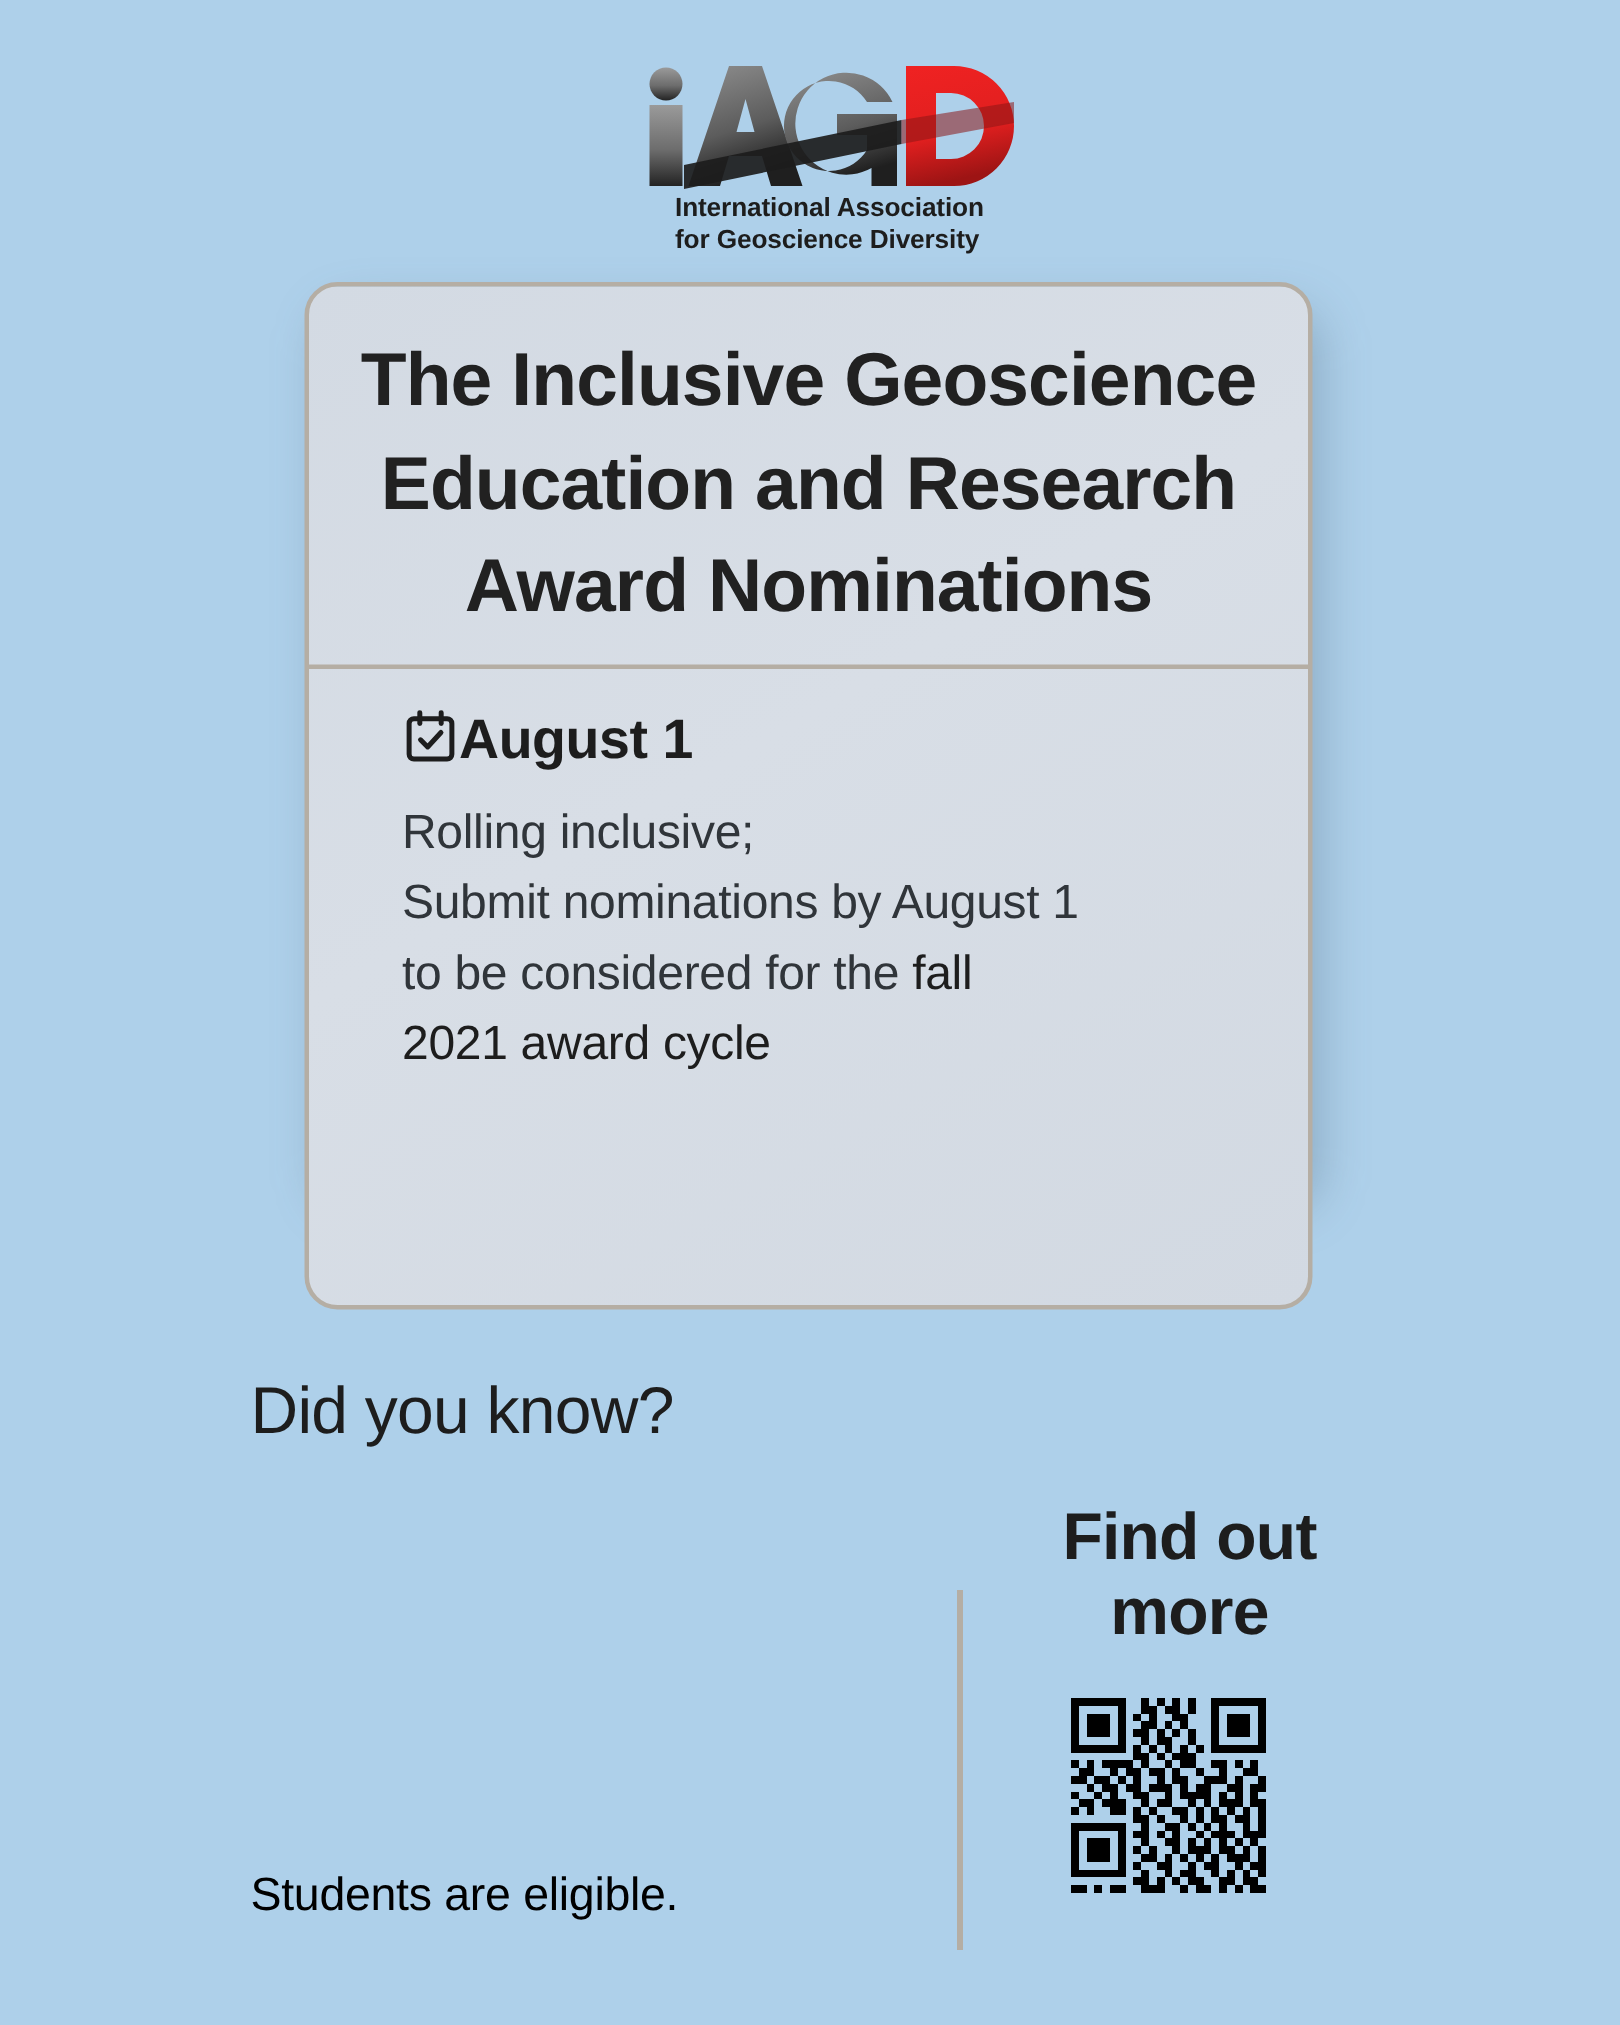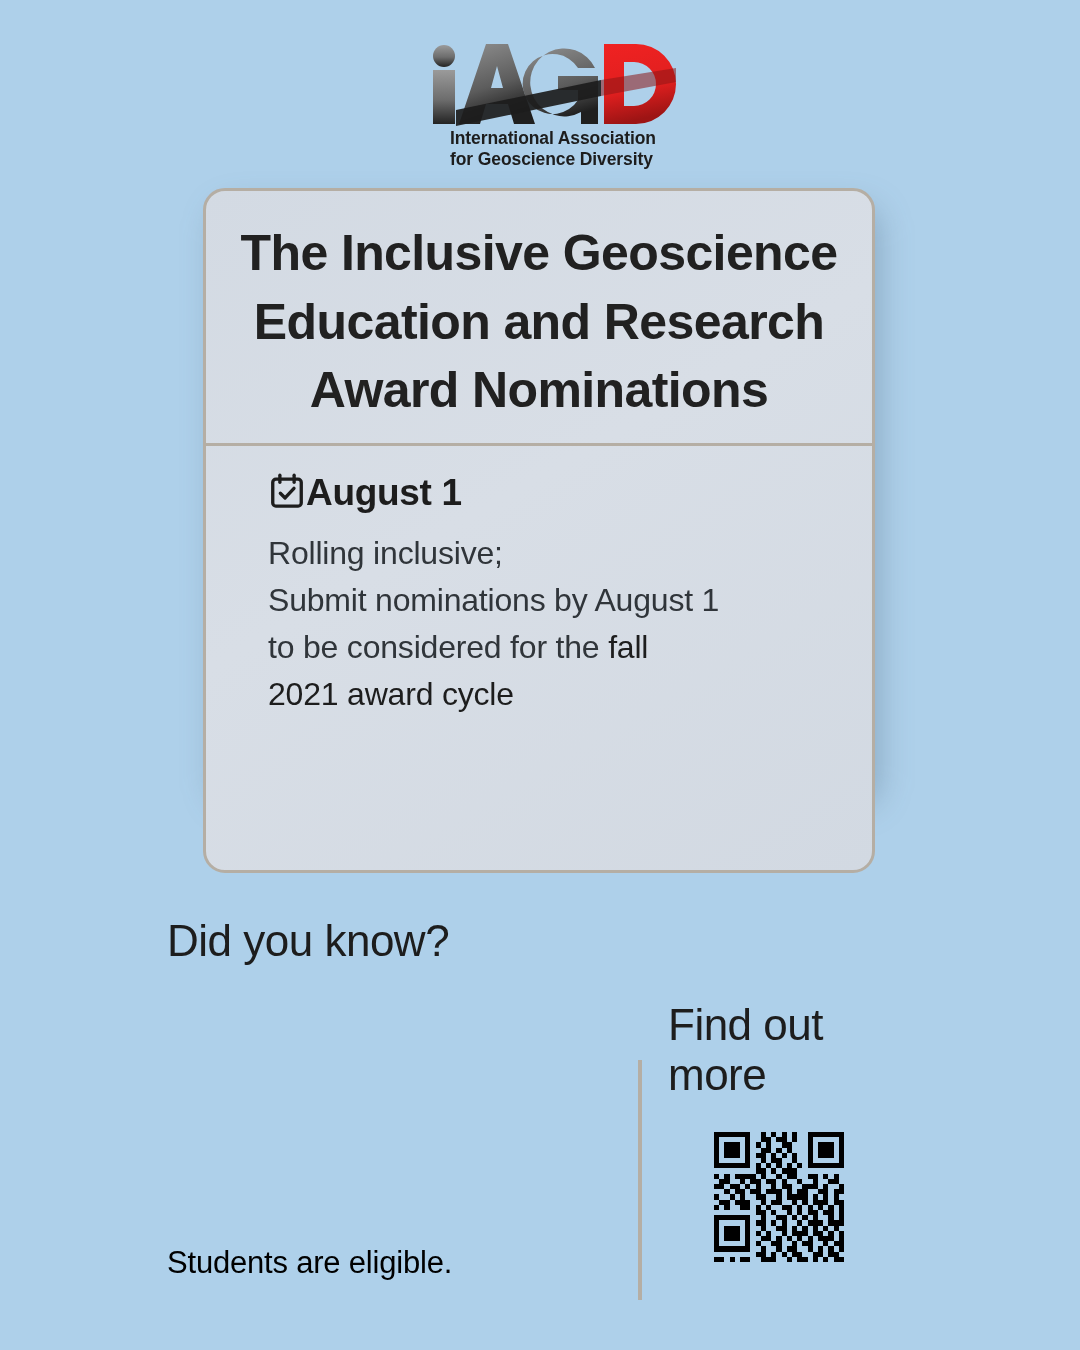--- a/index.html
+++ b/index.html
@@ -149,24 +149,24 @@
     top: 188px;
     width: 4px;
     height: 240px;
     background: #b5aea4;
   }
   .find-out {
     position: absolute;
     left: 668px;
     top: 128px;
     width: 250px;
-    text-align: left;
+    text-align: center;
     font-size: 44px;
     line-height: 1.14;
-    font-weight: normal;
+    font-weight: bold;
     color: #1d1d1d;
     letter-spacing: -0.5px;
   }
   .qr-wrap {
     position: absolute;
     left: 714px;
     top: 260px;
     width: 130px;
     height: 130px;
   }

